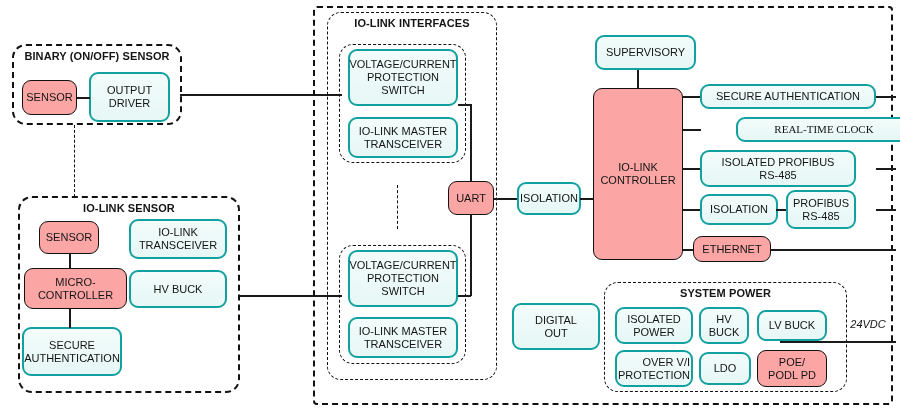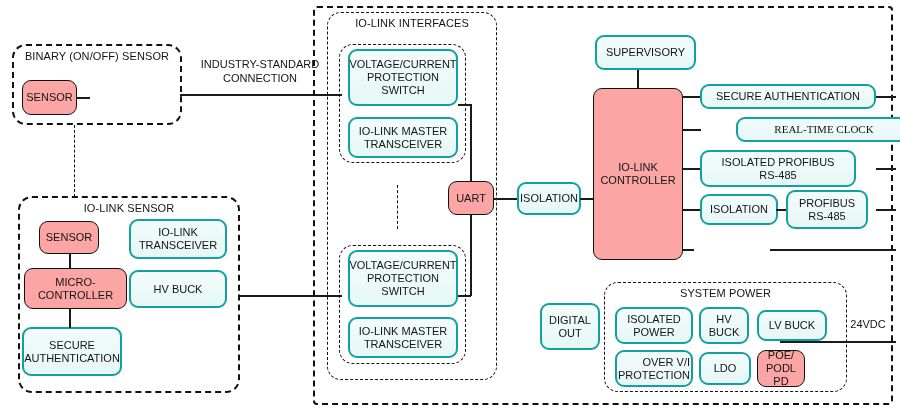--- a/index.html
+++ b/index.html
@@ -1,21 +1,21 @@
 <!DOCTYPE html>
 <html><head>
 <meta charset="utf-8">
 <style>
   html,body{margin:0;padding:0;background:#ffffff;}
   #root{
     position:relative;width:900px;height:411px;background:#ffffff;
     font-family:"Liberation Sans","DejaVu Sans",sans-serif;
     color:#1b1b1b;overflow:hidden;
   }
-  .abs{position:absolute;box-sizing:border-box;}
+  .abs{position:absolute;box-sizing:border-box;font-weight:bold;}
 
   
   .dgroup{
     border:2px dashed #111111;border-radius:14px;background:transparent;
   }
   .dgroup.thin{border-width:1.6px;}
   .dgroup-title{
     position:absolute;left:0;right:0;top:4px;text-align:center;
     font-size:11px;letter-spacing:.1px;color:#141414;white-space:nowrap;
   }
@@ -50,26 +50,26 @@
 </style>
 </head>
 <body>
 
 <div id="root">
 
   <div class="abs dgroup" style="left:12px;top:44px;width:170px;height:81px;">
     <div class="dgroup-title">BINARY (ON/OFF) SENSOR</div>
   </div>
   <div class="blk plain" style="left:22px;top:80px;width:55px;height:35px;">SENSOR</div>
+  <div class="blk teal" style="left:89px;top:72px;width:81px;height:50px;">OUTPUT
+DRIVER</div>
   <div class="ln lnh" style="left:77px;top:97px;width:13px;"></div>
 
   <div class="dln dlnv" style="left:74px;top:125px;height:72px;"></div>
 
-  <div class="caption" style="left:190px;top:58px;width:140px;">INDUSTRY-STANDARD
-CONNECTION</div>
   <div class="ln lnh" style="left:180px;top:94px;width:162px;"></div>
 
   <div class="abs dgroup" style="left:18px;top:196px;width:222px;height:197px;">
     <div class="dgroup-title">IO-LINK SENSOR</div>
   </div>
   <div class="blk plain" style="left:39px;top:221px;width:60px;height:33px;">SENSOR</div>
   <div class="blk plain" style="left:24px;top:268px;width:103px;height:41px;">MICRO-
 CONTROLLER</div>
   <div class="blk teal" style="left:22px;top:327px;width:100px;height:49px;">SECURE
 AUTHENTICATION</div>
@@ -104,21 +104,21 @@
 
   <div class="ln lnv" style="left:470px;top:104px;height:192px;"></div>
   <div class="ln lnh" style="left:458px;top:104px;width:13px;"></div>
   <div class="ln lnh" style="left:458px;top:295px;width:13px;"></div>
   <div class="blk plain" style="left:448px;top:181px;width:46px;height:34px;">UART</div>
 
   <div class="ln lnh" style="left:494px;top:198px;width:24px;"></div>
   <div class="blk teal" style="left:517px;top:182px;width:64px;height:33px;">ISOLATION</div>
   <div class="ln lnh" style="left:580px;top:198px;width:14px;"></div>
 
-  <div class="blk teal" style="left:540px;top:303px;width:60px;height:47px;">DIGITAL
+  <div class="blk teal" style="left:512px;top:303px;width:88px;height:47px;">DIGITAL
 OUT</div>
 
   <div class="blk teal" style="left:595px;top:35px;width:101px;height:35px;">SUPERVISORY</div>
   <div class="ln lnv" style="left:637px;top:70px;height:18px;"></div>
   <div class="blk plain" style="left:593px;top:88px;width:90px;height:172px;">IO-LINK
 CONTROLLER</div>
 
   <div class="ln lnh" style="left:683px;top:96px;width:18px;"></div>
   <div class="blk teal" style="left:700px;top:84px;width:176px;height:25px;">SECURE AUTHENTICATION</div>
   <div class="ln lnh" style="left:876px;top:96px;width:20px;"></div>
@@ -127,37 +127,38 @@
   <div class="blk teal" style="left:736px;top:117px;width:176px;height:25px;font-family:Liberation Serif, serif;">REAL-TIME CLOCK</div>
 
   <div class="ln lnh" style="left:683px;top:168px;width:18px;"></div>
   <div class="blk teal" style="left:700px;top:150px;width:156px;height:37px;">ISOLATED PROFIBUS
 RS-485</div>
   <div class="ln lnh" style="left:876px;top:168px;width:20px;"></div>
 
   <div class="ln lnh" style="left:683px;top:209px;width:18px;"></div>
   <div class="blk teal" style="left:700px;top:194px;width:78px;height:31px;">ISOLATION</div>
   <div class="ln lnh" style="left:776px;top:209px;width:12px;"></div>
-  <div class="blk teal" style="left:786px;top:190px;width:82px;height:39px;">PROFIBUS
+  <div class="blk teal" style="left:786px;top:190px;width:70px;height:39px;">PROFIBUS
 RS-485</div>
   <div class="ln lnh" style="left:876px;top:209px;width:20px;"></div>
 
   <div class="ln lnh" style="left:683px;top:249px;width:11px;"></div>
+  <div class="blk plain" style="left:693px;top:236px;width:78px;height:26px;">ETHERNET</div>
   <div class="ln lnh" style="left:770px;top:249px;width:126px;"></div>
 
   <div class="abs dgroup thin" style="left:604px;top:282px;width:243px;height:110px;">
     <div class="dgroup-title">SYSTEM POWER</div>
   </div>
   <div class="blk teal" style="left:615px;top:307px;width:78px;height:37px;">ISOLATED
 POWER</div>
   <div class="blk teal" style="left:699px;top:307px;width:50px;height:37px;">HV
 BUCK</div>
   <div class="blk teal" style="left:757px;top:310px;width:70px;height:31px;">LV BUCK</div>
   <div class="blk teal" style="left:615px;top:350px;width:78px;height:37px;text-align:right;">OVER V/I
 PROTECTION</div>
   <div class="blk teal" style="left:699px;top:352px;width:52px;height:33px;">LDO</div>
-  <div class="blk plain" style="left:757px;top:350px;width:48px;height:37px;">POE/
+  <div class="blk plain" style="left:757px;top:350px;width:70px;height:37px;">POE/
 PODL PD</div>
 
-  <div class="caption" style="left:845px;top:318px;width:46px;">24VDC</div>
+  <div class="caption" style="left:845px;top:318px;width:46px;font-style:italic;">24VDC</div>
   <div class="ln lnh" style="left:780px;top:341px;width:116px;"></div>
 
 </div>
 
 </body></html>

